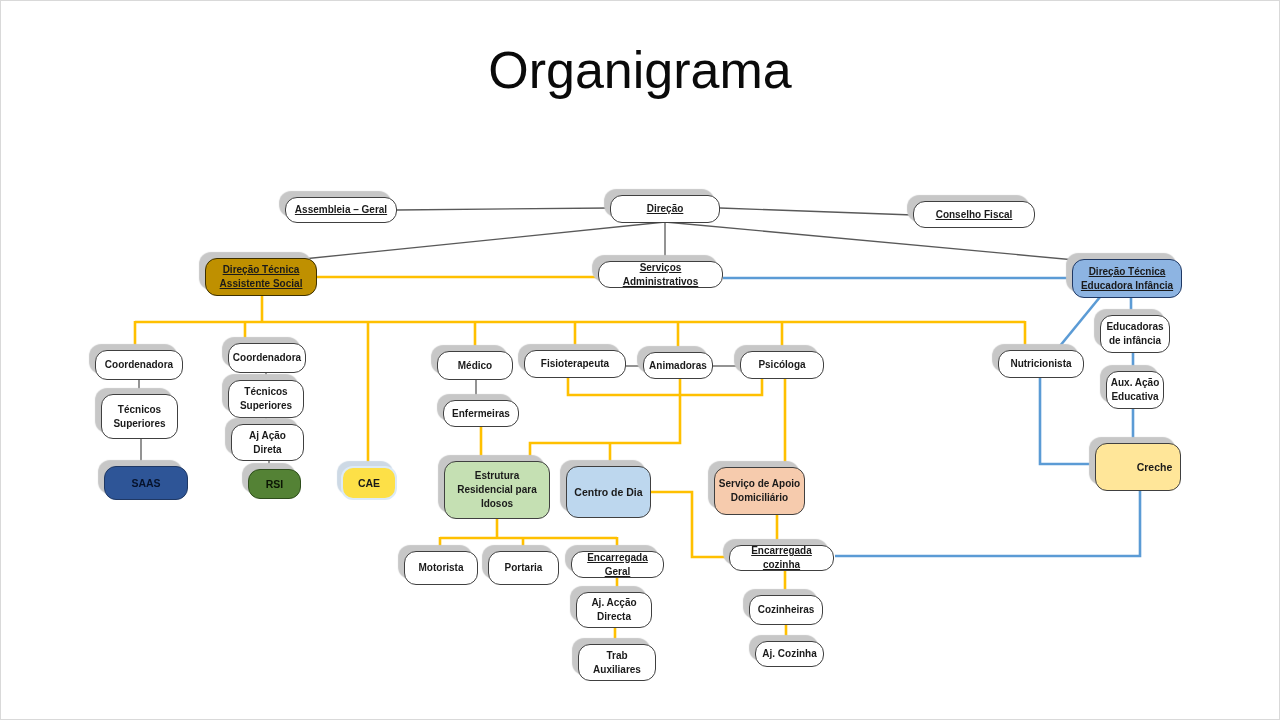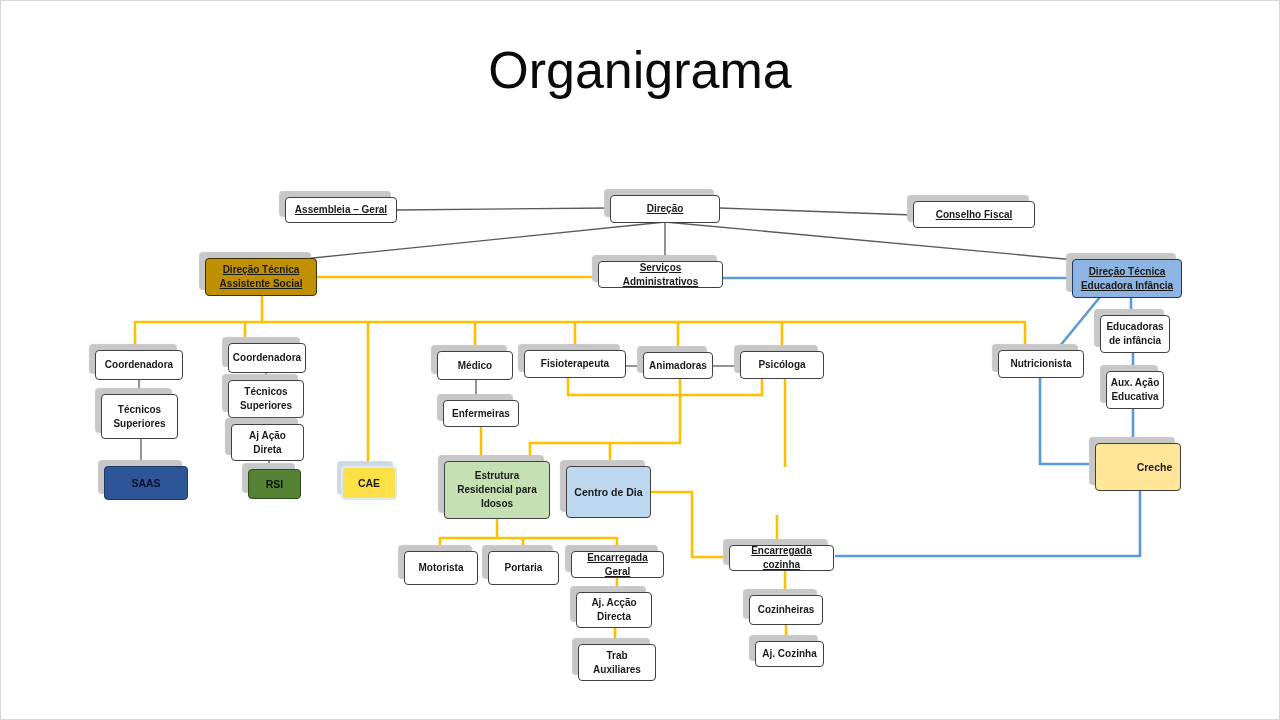--- a/index.html
+++ b/index.html
@@ -8,21 +8,21 @@
     font-family:"Liberation Sans",sans-serif;overflow:hidden;
     outline:1px solid #d9d9d9;outline-offset:-1px;
   }
   #title{
     position:absolute;left:0;top:40px;width:1280px;text-align:center;
     font-size:52px;color:#0a0a0a;letter-spacing:0px;
   }
   #lines{position:absolute;left:0;top:0;z-index:1;}
   .node{
     position:absolute;z-index:2;box-sizing:border-box;
-    background:#fff;border:1.4px solid #404040;border-radius:4px;
+    background:#fff;border:1.4px solid #404040;border-radius:12px;
     display:flex;align-items:center;justify-content:center;text-align:center;
     font-size:10px;font-weight:bold;color:#1a1a1a;line-height:1.4;
     white-space:pre-line;padding:1px 3px;
     box-shadow:-6px -6px 1px #c7c7c7;
   }
   .u{text-decoration:underline;}
   .gold{background:#BF9000;border-color:#3d3000;}
   .dtei{background:#8DB4E2;border-color:#1F3864;}
   .saas{background:#2E5597;border-color:#1F3864;color:#06122b;}
   .rsi{background:#548235;border-color:#2e4d1b;color:#0b1504;}
@@ -129,20 +129,22 @@
   <div class="node" style="left:231px;top:424px;width:73px;height:37px">Aj Ação
 Direta</div>
 
   <div class="node saas big" style="left:104px;top:466px;width:84px;height:34px">SAAS</div>
   <div class="node rsi big" style="left:248px;top:469px;width:53px;height:30px">RSI</div>
   <div class="node cae big" style="left:341px;top:466px;width:56px;height:34px">CAE</div>
   <div class="node green" style="left:444px;top:461px;width:106px;height:58px">Estrutura
 Residencial para
 Idosos</div>
   <div class="node lblue big" style="left:566px;top:466px;width:85px;height:52px">Centro de Dia</div>
+  <div class="node salmon" style="left:714px;top:467px;width:91px;height:48px">Serviço de Apoio
+Domiciliário</div>
   <div class="node cream big" style="left:1095px;top:443px;width:86px;height:48px">Creche</div>
 
   <div class="node" style="left:404px;top:551px;width:74px;height:34px">Motorista</div>
   <div class="node" style="left:488px;top:551px;width:71px;height:34px">Portaria</div>
   <div class="node u" style="left:571px;top:551px;width:93px;height:27px">Encarregada Geral</div>
   <div class="node u" style="left:729px;top:545px;width:105px;height:26px">Encarregada cozinha</div>
 
   <div class="node" style="left:576px;top:592px;width:76px;height:36px">Aj. Acção
 Directa</div>
   <div class="node" style="left:749px;top:595px;width:74px;height:30px">Cozinheiras</div>

